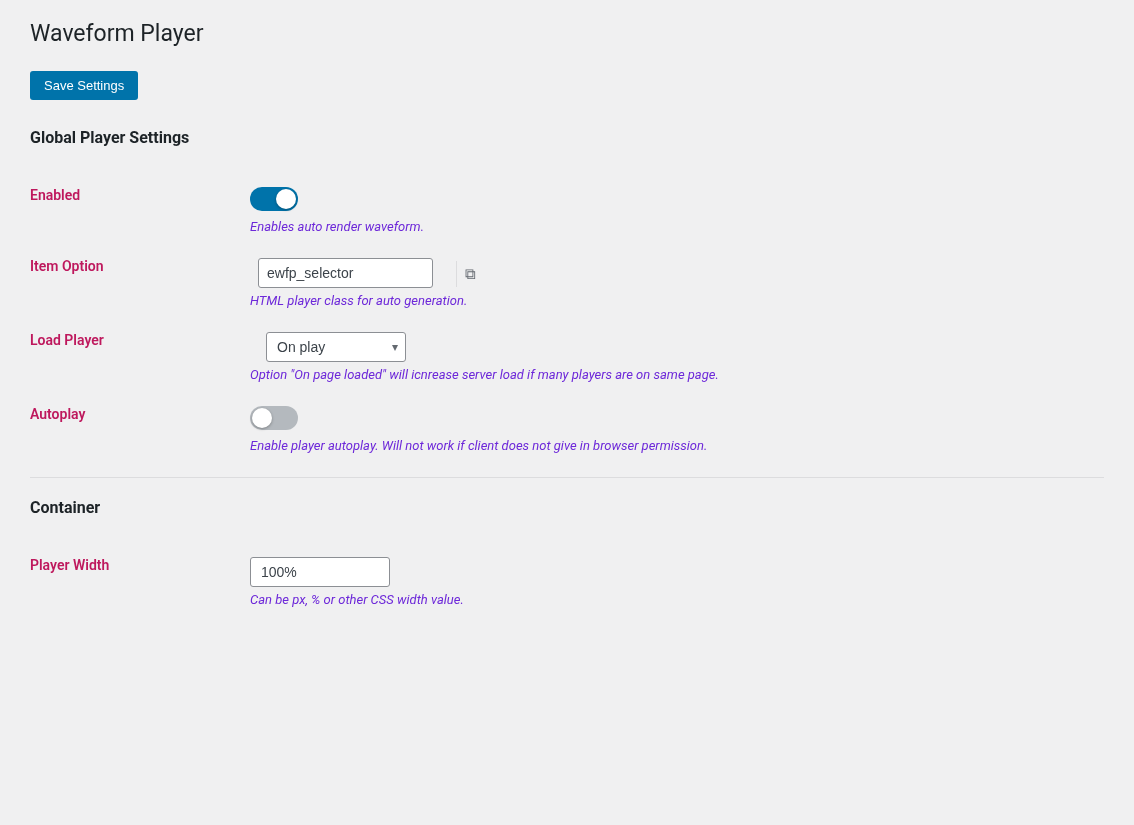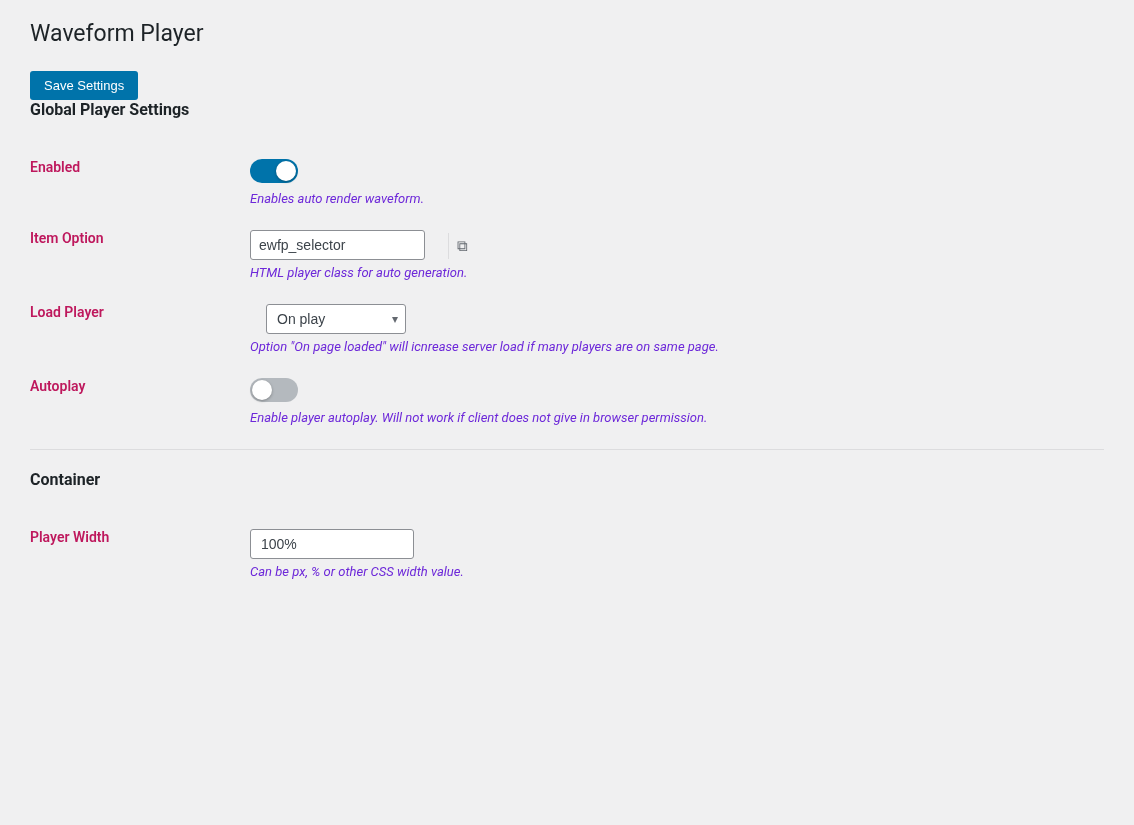--- a/index.html
+++ b/index.html
@@ -17,20 +17,21 @@
       margin-bottom: 24px;
     }
     .save-btn {
       background: #0073aa;
       color: #fff;
       border: none;
       padding: 7px 14px;
       font-size: 13px;
       cursor: pointer;
       border-radius: 3px;
+      margin-bottom: 28px;
     }
     .section-title {
       font-size: 16px;
       font-weight: 700;
       color: #1d2327;
       margin-bottom: 20px;
       padding-bottom: 8px;
     }
     .settings-table {
       width: 100%;
@@ -97,31 +98,32 @@
 
     
     .text-input {
       border: 1px solid #8c8f94;
       border-radius: 3px;
       padding: 6px 10px;
       font-size: 14px;
       color: #3c434a;
       background: #fff;
       outline: none;
-      width: 164px;
+      width: 140px;
     }
 
     
     .item-class-wrap {
       display: flex;
       align-items: flex-end;
       border: 1px solid #8c8f94;
       border-radius: 3px;
       background: #fff;
       width: 175px;
+      margin-left: 8px;
     }
     .item-class-wrap input {
       border: none;
       outline: none;
       padding: 6px 8px;
       font-size: 14px;
       color: #3c434a;
       flex: 1;
       background: transparent;
     }

